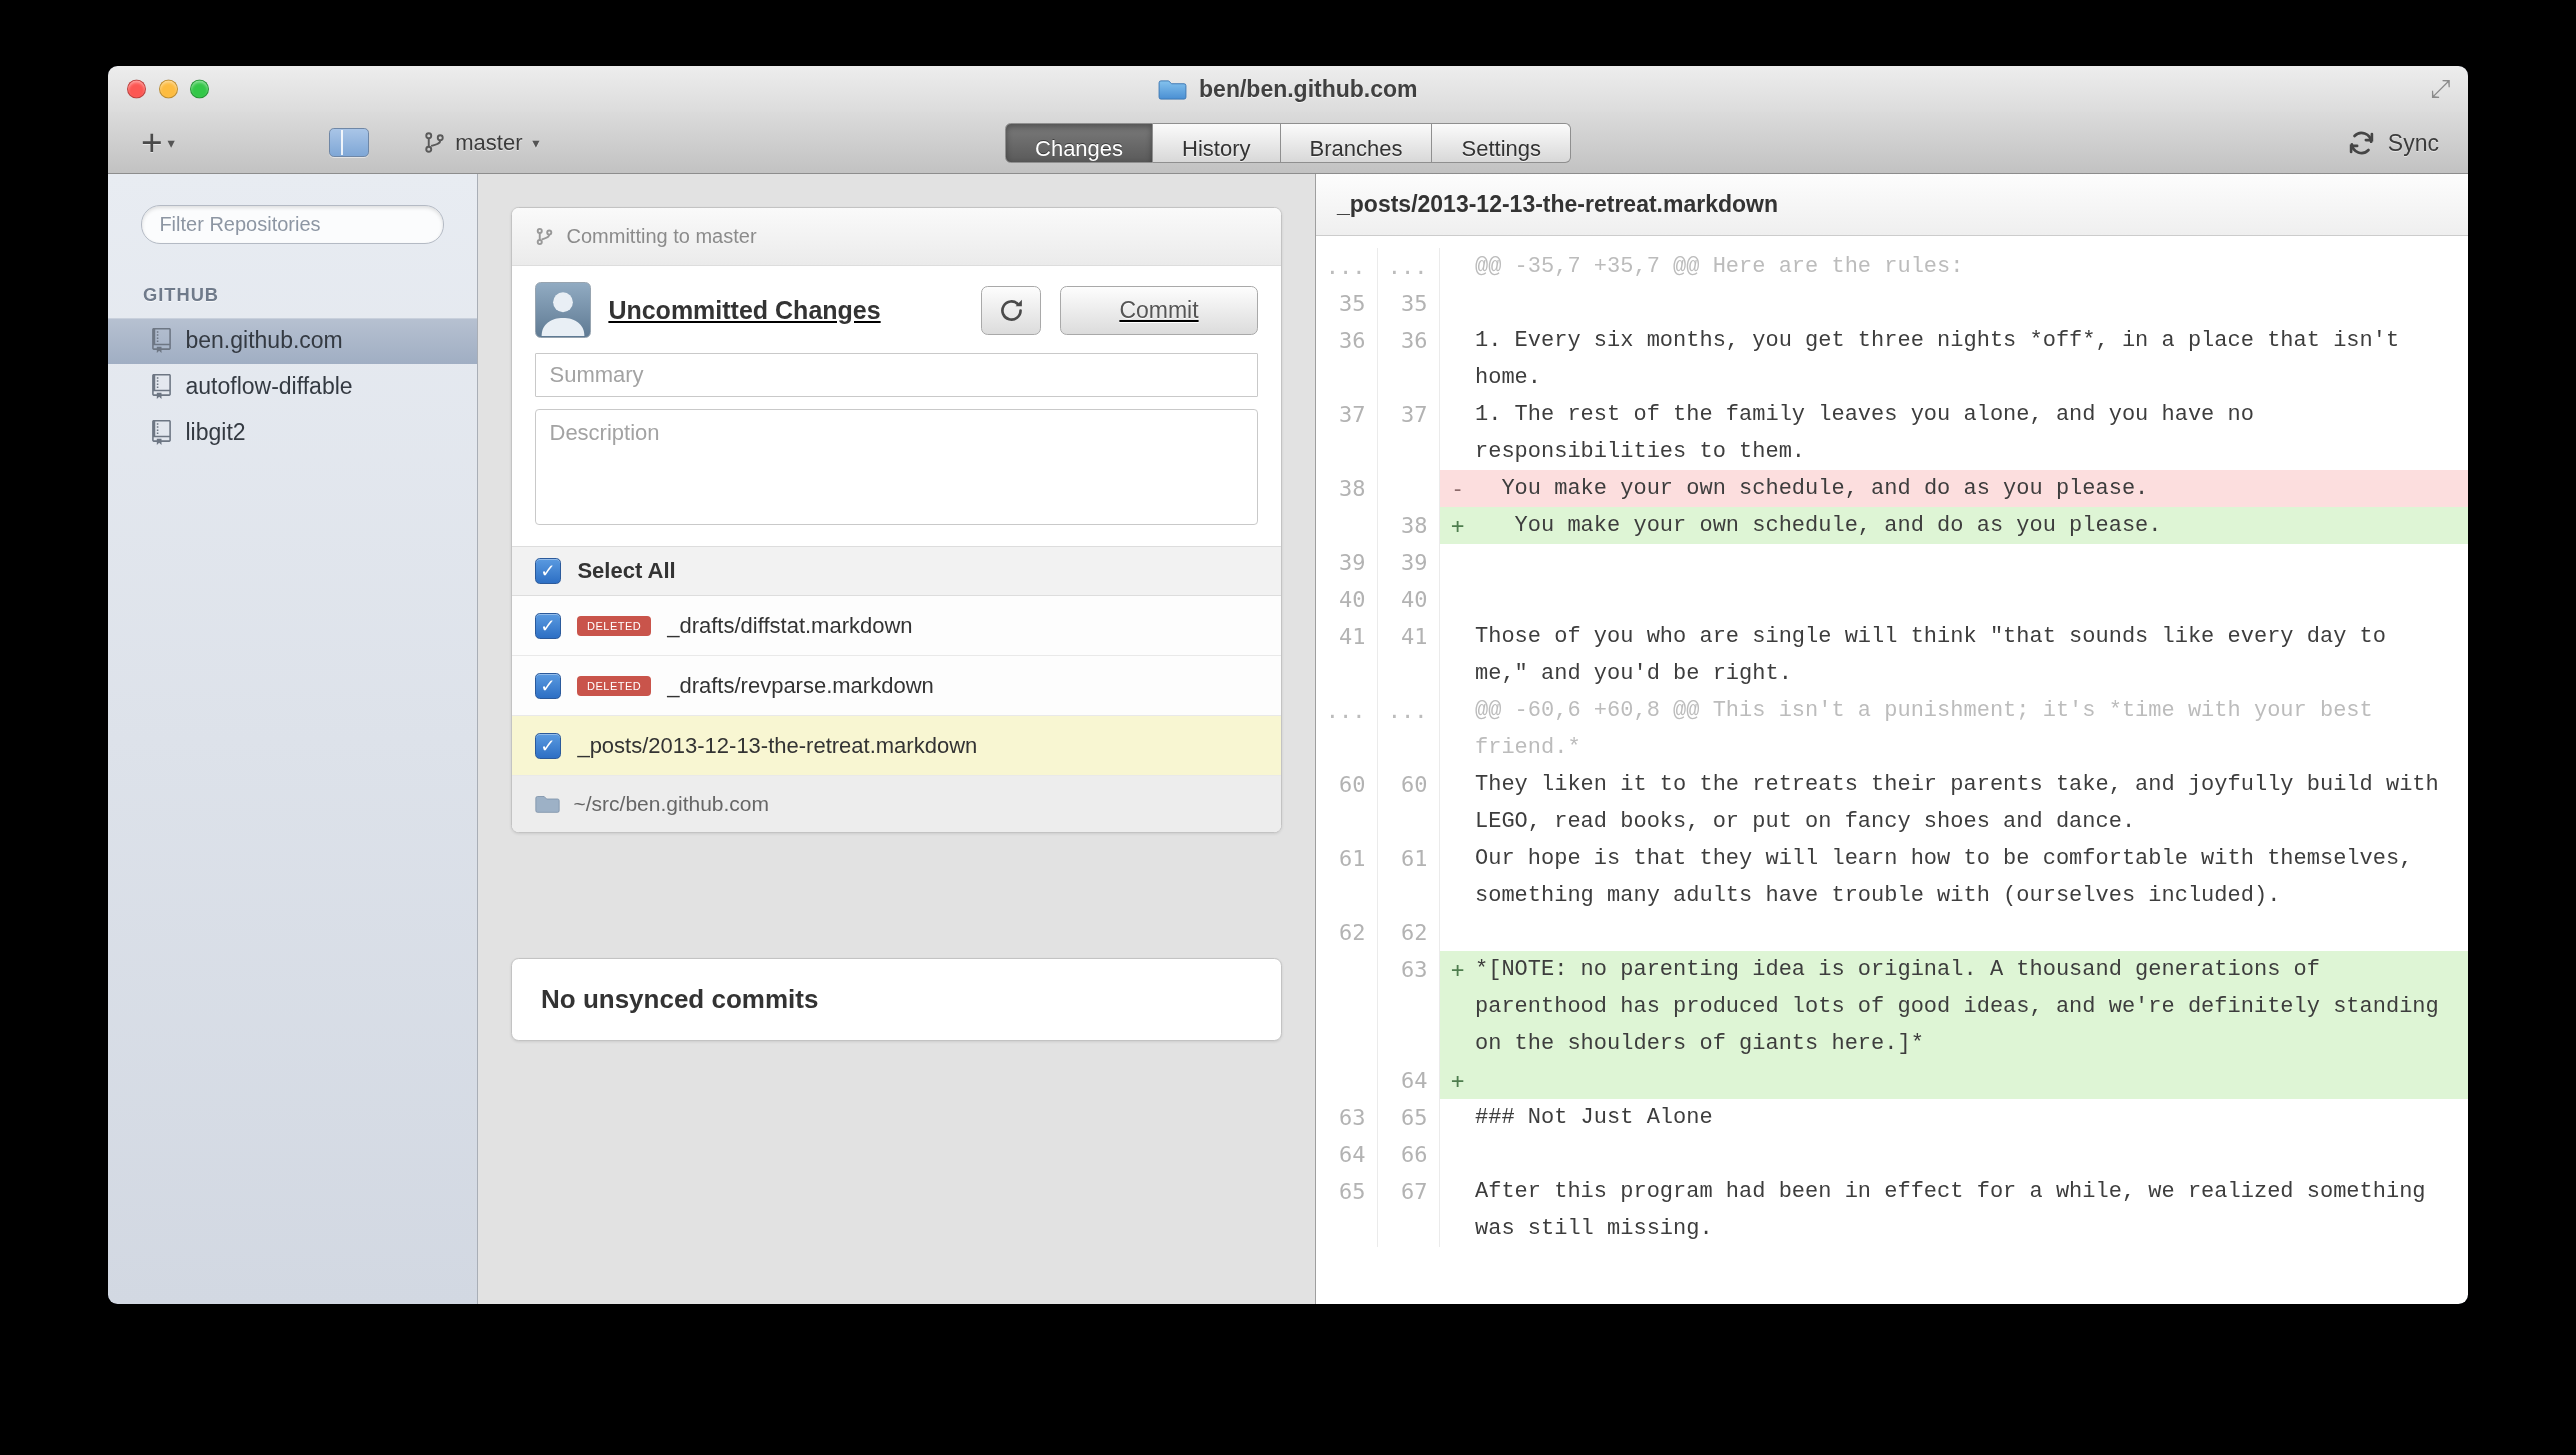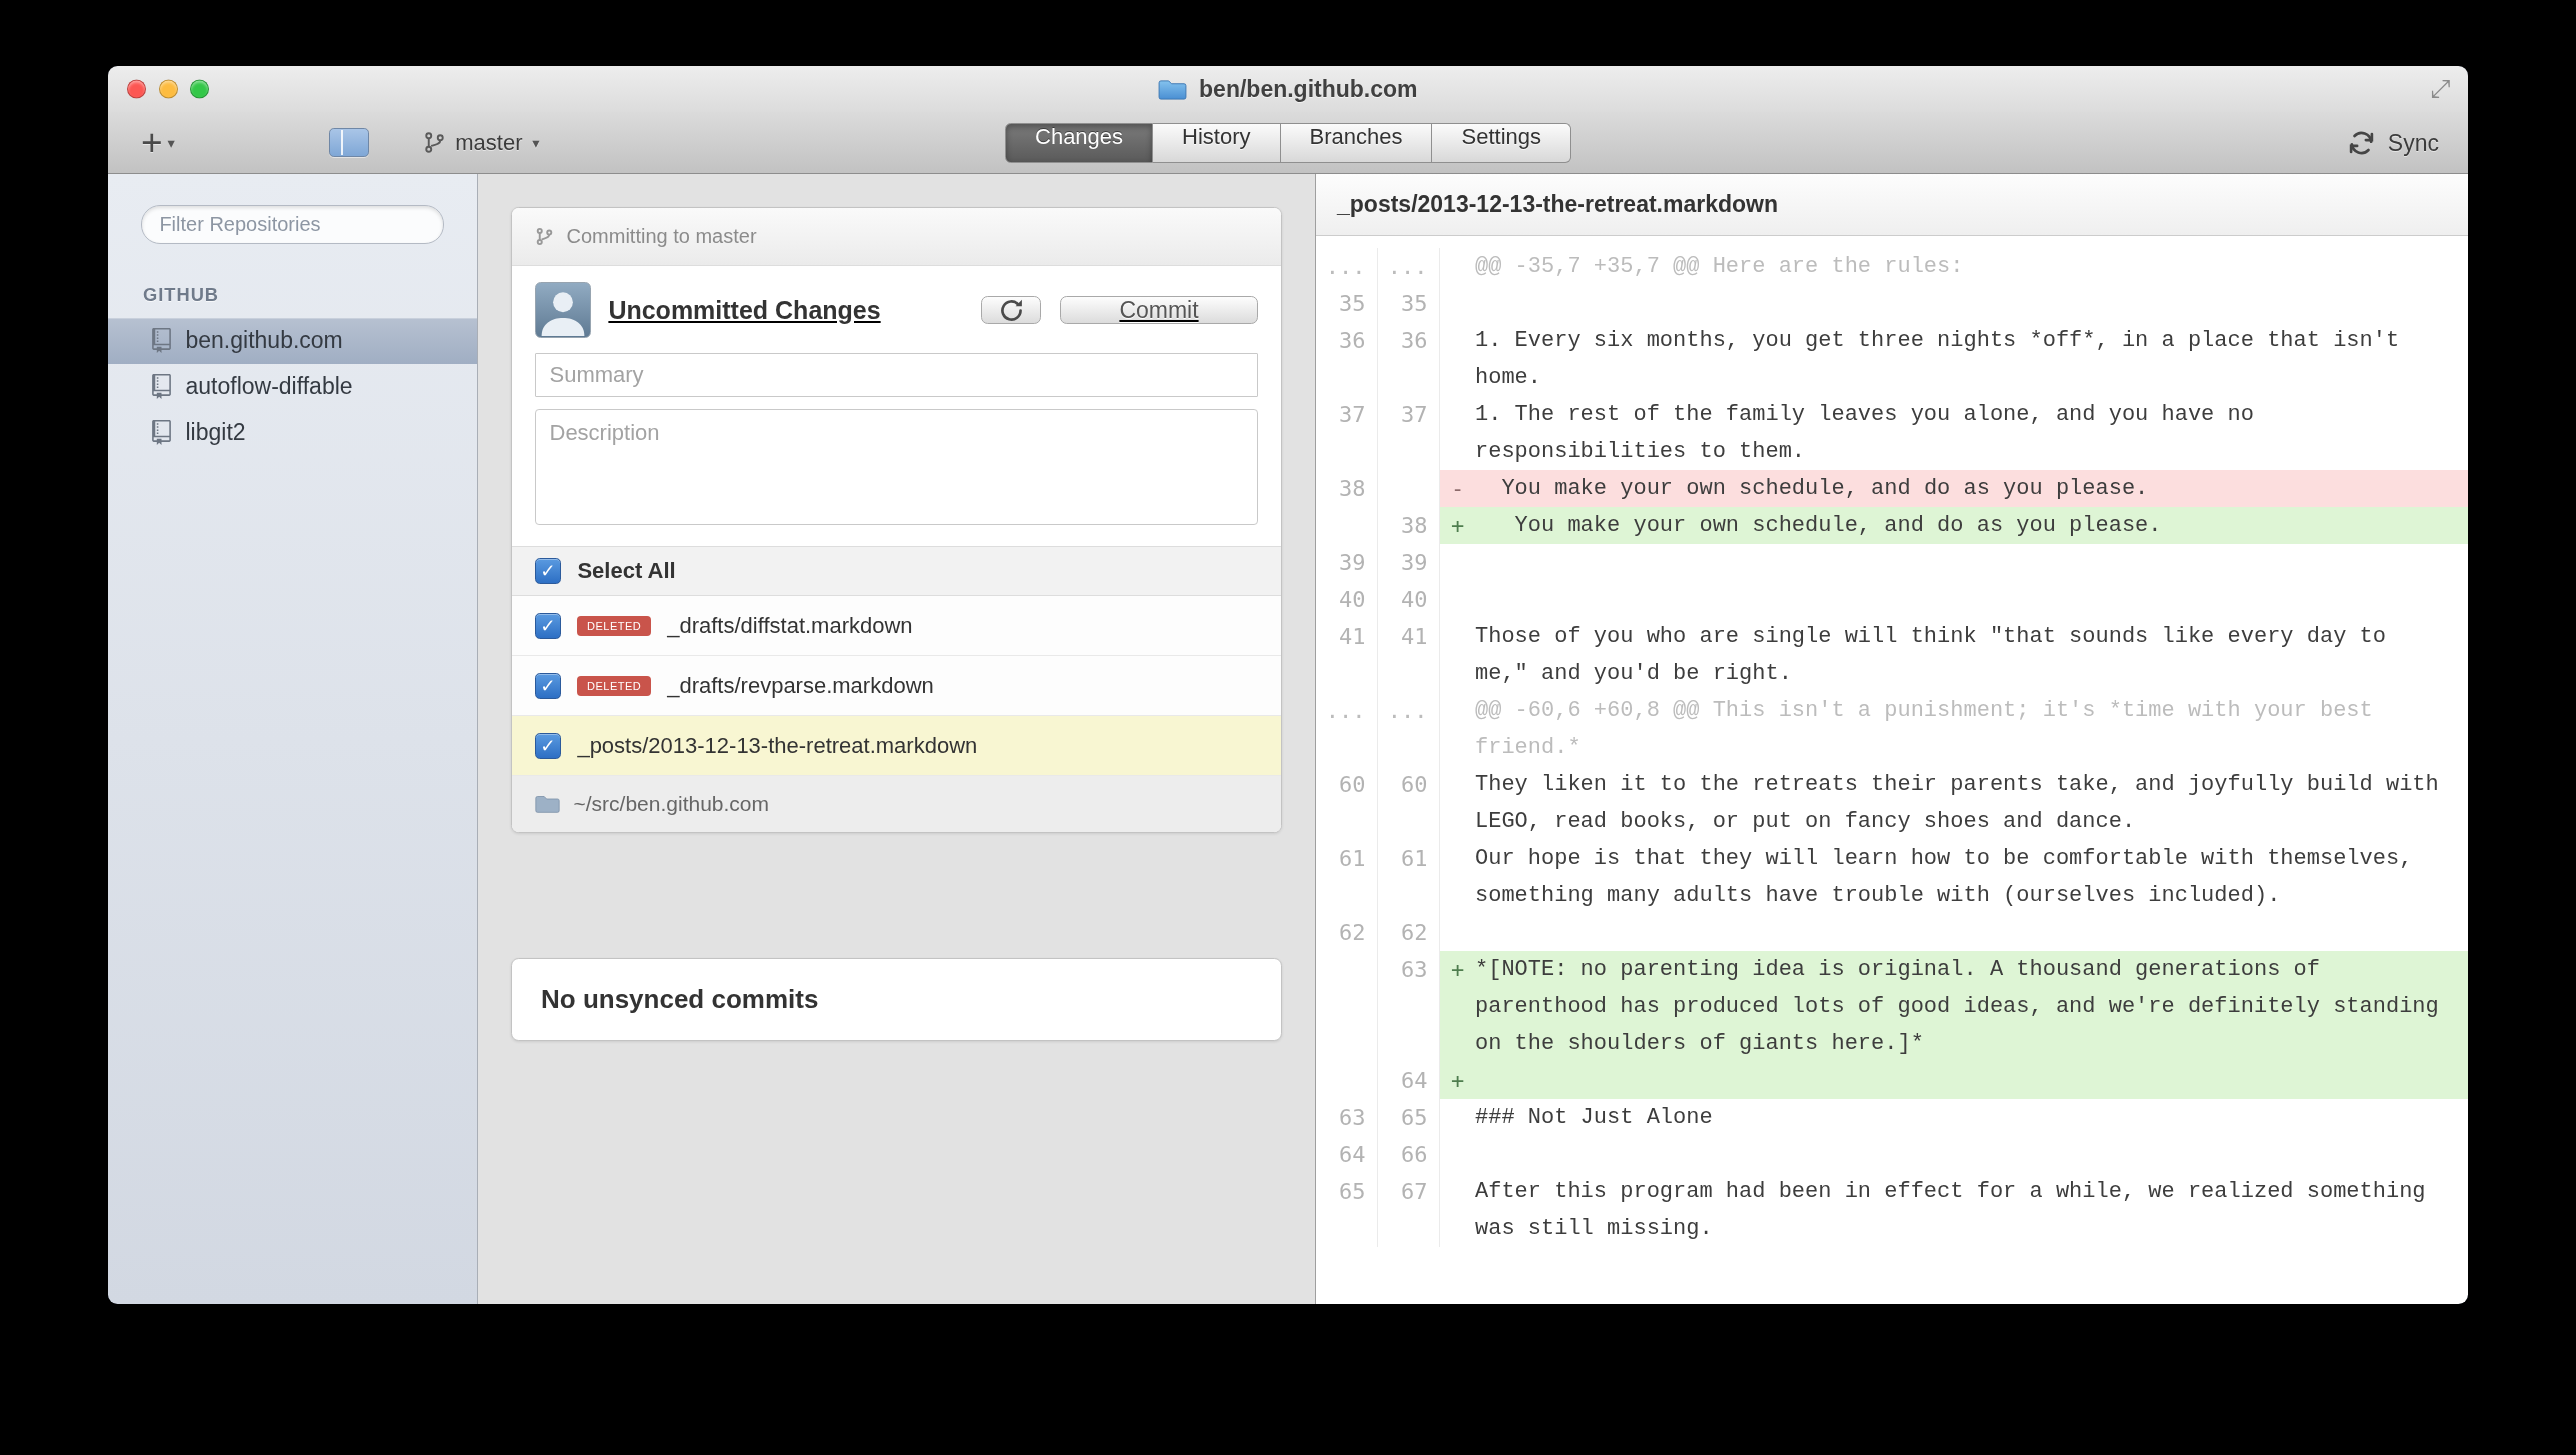--- a/index.html
+++ b/index.html
@@ -29,21 +29,21 @@
   .add-btn .plus { font-size:37px; color:#4a4a4a; line-height:1; text-shadow:0 1px 0 rgba(255,255,255,.5); }
   .caret { font-size:14.5px; color:#555; }
   .pane-toggle { margin-left:154px; position:relative; width:40px; height:29px; border:1.9px solid #6f87a6;
                  border-radius:4.8px; background:linear-gradient(#a9c5e7,#7fa7d6);
                  box-shadow:0 1px 0 rgba(255,255,255,.5); }
   .pane-toggle::after { content:""; position:absolute; left:11.6px; top:1px; bottom:1px; width:1.9px;
                  background:rgba(255,255,255,.85); }
   .branch-btn { margin-left:54px; display:flex; align-items:center; gap:9.6px;
                 color:#3c3c3c; font-size:22px; text-shadow:0 1px 0 rgba(255,255,255,.5); }
   .tabs { position:absolute; left:50%; top:50%; transform:translate(-50%,-50%); display:flex; }
-  .tab { height:40px; padding:0 29px; display:flex; align-items:flex-start; font-size:22px; color:#333;
+  .tab { height:40px; padding:0 29px; display:flex; align-items:flex-end; font-size:22px; color:#333;
          background:linear-gradient(#fbfbfb,#d8d8d8); border:1px solid #8f8f8f; border-left-width:0;
          text-shadow:0 1px 0 rgba(255,255,255,.7); cursor:default; }
   .tab:first-child { border-left-width:1px; border-radius:5.8px 0 0 5.8px; }
   .tab:last-child { border-radius:0 5.8px 5.8px 0; }
   .tab.active { background:linear-gradient(#7b7b7b,#5a5a5a); }
   .tab.active span { color:#fff; text-shadow:0 -1px 0 rgba(0,0,0,.45); }
   .tab.active { box-shadow:inset 0 2.9px 6.7px rgba(0,0,0,.35); }
   .sync-btn { position:absolute; right:29px; top:50%; transform:translateY(-50%);
               display:flex; align-items:center; gap:11.6px; color:#3c3c3c; font-size:23px;
               text-shadow:0 1px 0 rgba(255,255,255,.5); }
@@ -71,21 +71,21 @@
   
   .card { margin:33px 33px 0; border:1px solid #c3c3c3; border-radius:7.7px; background:#fff;
           box-shadow:0 1px 2.9px rgba(0,0,0,.10); overflow:hidden; }
   .card-header { height:58px; display:flex; align-items:center; gap:12.5px; padding-left:23px;
                  background:linear-gradient(#fafafa,#ebebeb); border-bottom:1px solid #ddd;
                  color:#8b8b8b; font-size:20px; }
   .changes-row { display:flex; align-items:center; padding:16.4px 23px 12.5px;text-decoration:underline; }
   .avatar { width:56px; height:56px; border-radius:5.8px; border:1px solid #97a4b0; overflow:hidden;
             background:linear-gradient(#91abc2,#5f7a93); display:flex; align-items:flex-end; justify-content:center; }
   .changes-title { flex:1; margin-left:17.4px; font-size:25px; font-weight:bold; color:#333; }
-  .squarebtn { height:28px; border:1px solid #a9a9a9; border-radius:6.7px;
+  .squarebtn { height:49px; border:1px solid #a9a9a9; border-radius:6.7px;
                background:linear-gradient(#fdfdfd,#dcdcdc); display:flex; align-items:center;
                justify-content:center; box-shadow:0 1px 0 rgba(255,255,255,.6); cursor:default; }
   .refresh-btn { width:60px; }
   .commit-btn { min-width:198px; margin-left:19px; font-size:23px; color:#555;
                 text-shadow:0 1px 0 #fff; font-family:inherit; }
   .inputs { padding:1.9px 23px 21px; display:flex; flex-direction:column; gap:12.5px; }
   .summary-input { height:44px; border:1px solid #c9c9c9; border-radius:1px; font-size:22px;
                    padding:0 13.5px; color:#333; font-family:inherit; }
   .description-input { height:116px; border:1px solid #c9c9c9; border-radius:3.9px; font-size:22px;
                    padding:9.6px 13.5px; color:#333; resize:none; font-family:inherit; }

